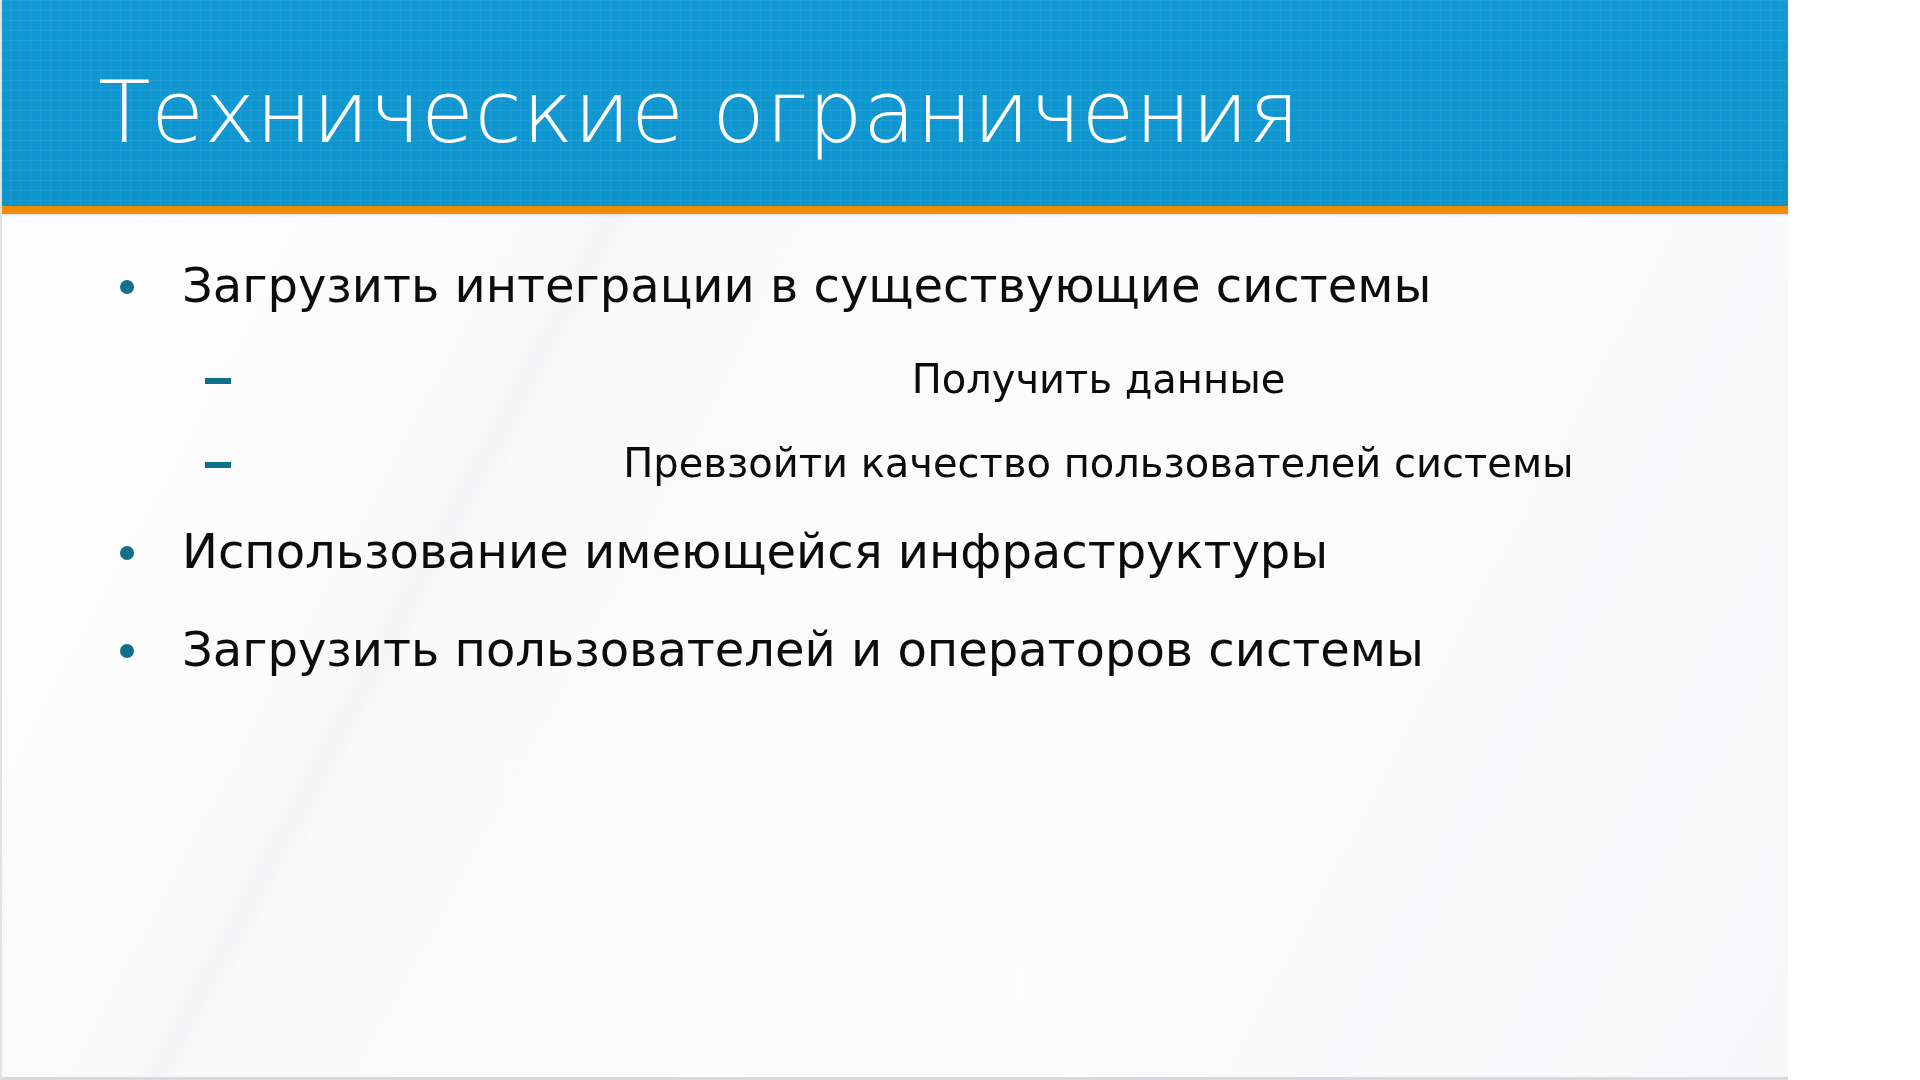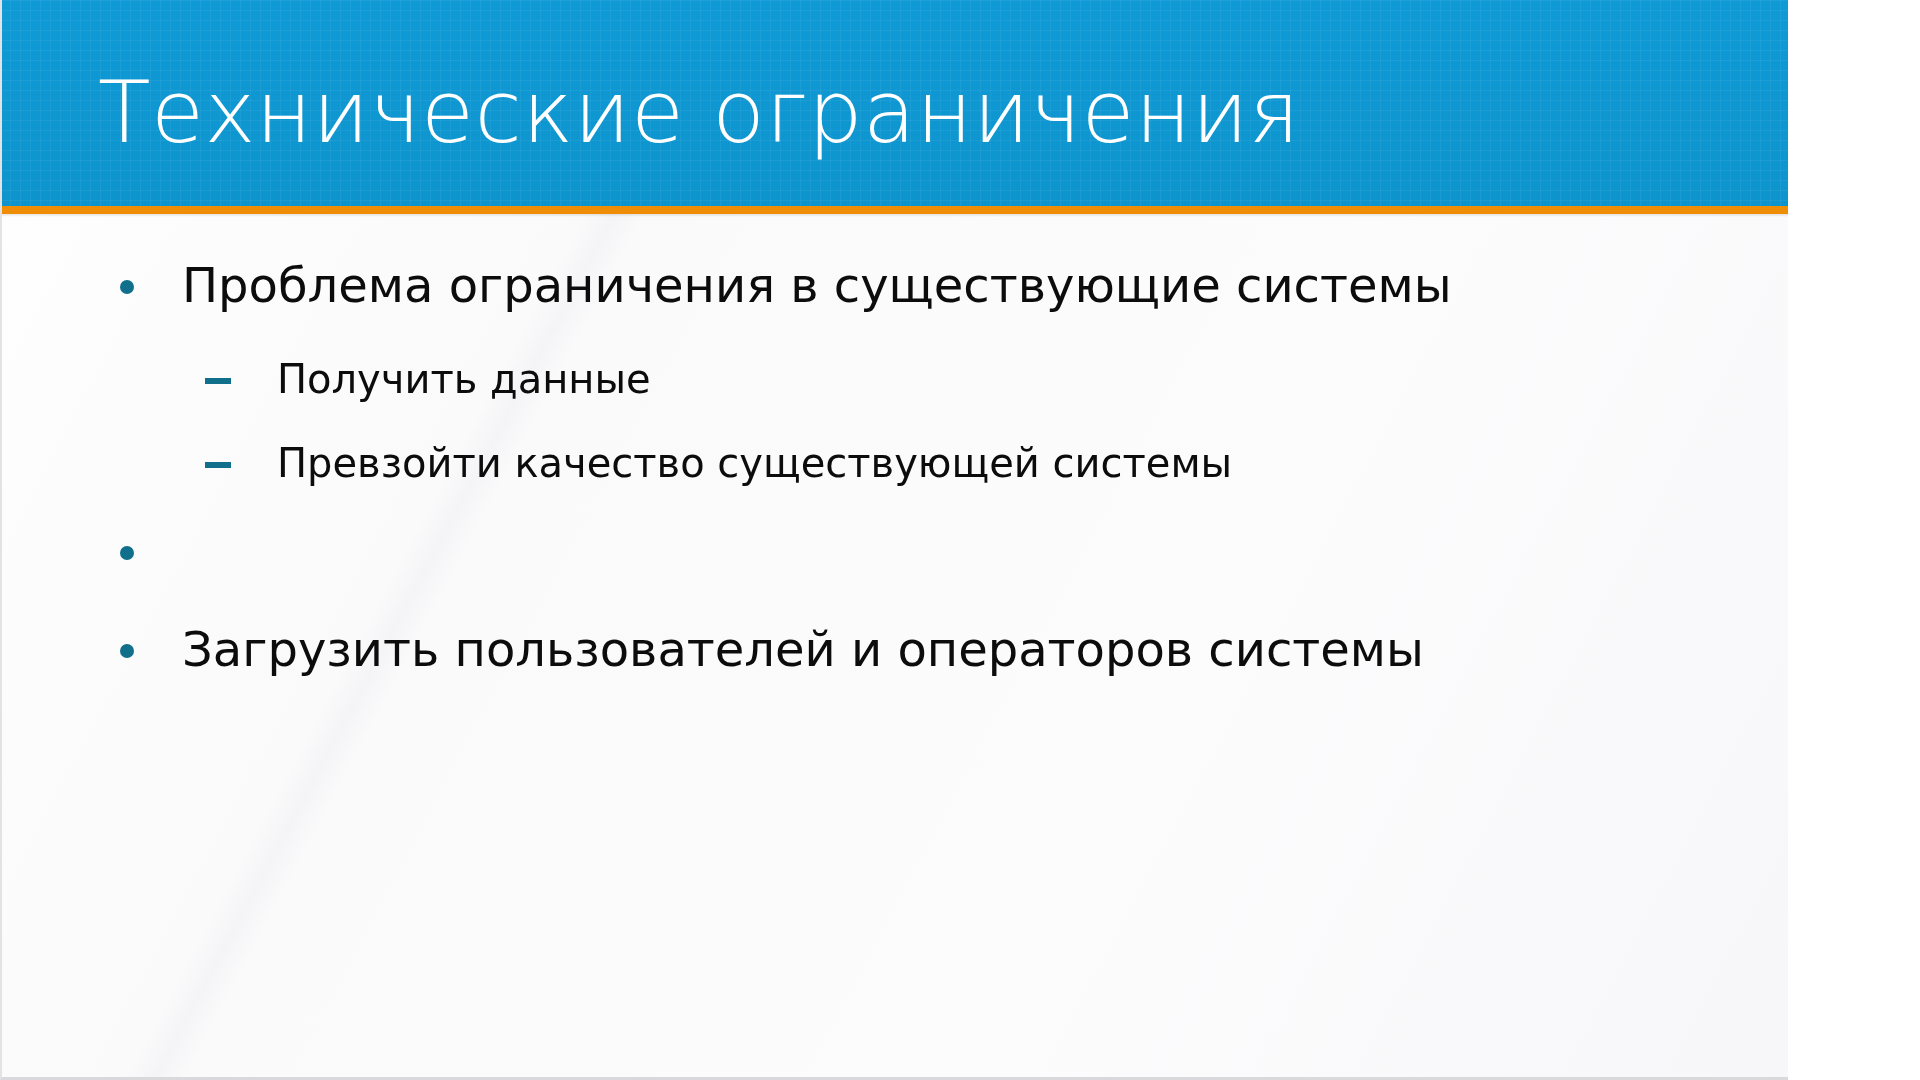--- a/index.html
+++ b/index.html
@@ -121,20 +121,21 @@
     box-sizing: border-box;
   }
 
   .bullet-row.level-1 {
     padding-left: 120px;
     min-height: 98px;
   }
   .bullet-row.level-2 {
     padding-left: 205px;
     min-height: 84px;
+    text-align: center;
   }
 
   .marker {
     flex: 0 0 auto;
     display: block;
   }
 
   .marker-dot {
     width: 14px;
     height: 14px;
@@ -181,36 +182,37 @@
     <h1 class="slide-title">Технические ограничения</h1>
   </div>
 
   <div class="header-rule"></div>
   <div class="header-rule-shadow"></div>
 
   <div class="content">
 
     <div class="bullet-row level-1">
       <span class="marker marker-dot"></span>
-      <span class="bullet-text">Проблема ограничения в существующие системы</span>
+      <span class="bullet-text">Загрузить интеграции в существующие системы</span>
     </div>
 
     <div class="bullet-row level-2">
       <span class="marker marker-dash"></span>
       <span class="bullet-text">Получить данные</span>
     </div>
 
 
     <div class="bullet-row level-2">
       <span class="marker marker-dash"></span>
-      <span class="bullet-text">Превзойти качество существующей системы</span>
+      <span class="bullet-text">Превзойти качество пользователей системы</span>
     </div>
 
     <div class="bullet-row level-1">
       <span class="marker marker-dot"></span>
+      <span class="bullet-text">Использование имеющейся инфраструктуры</span>
     </div>
 
     <div class="bullet-row level-1">
       <span class="marker marker-dot"></span>
       <span class="bullet-text">Загрузить пользователей и операторов системы</span>
     </div>
 
   </div>
 
   <div class="slide-edge"></div>

